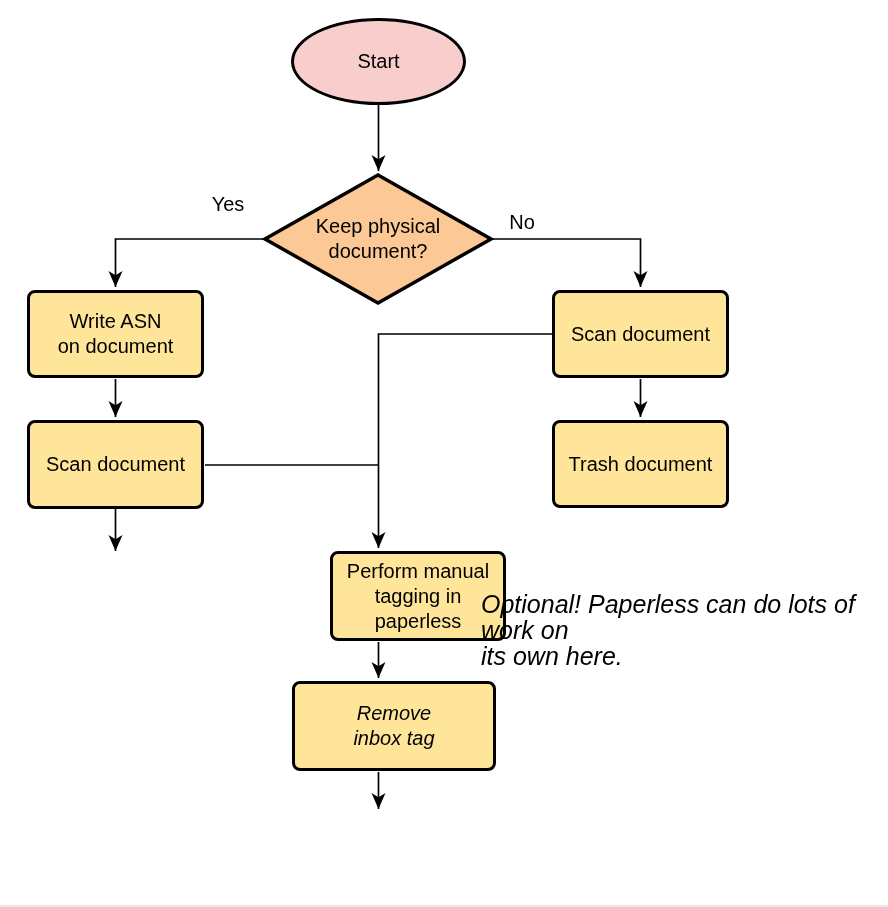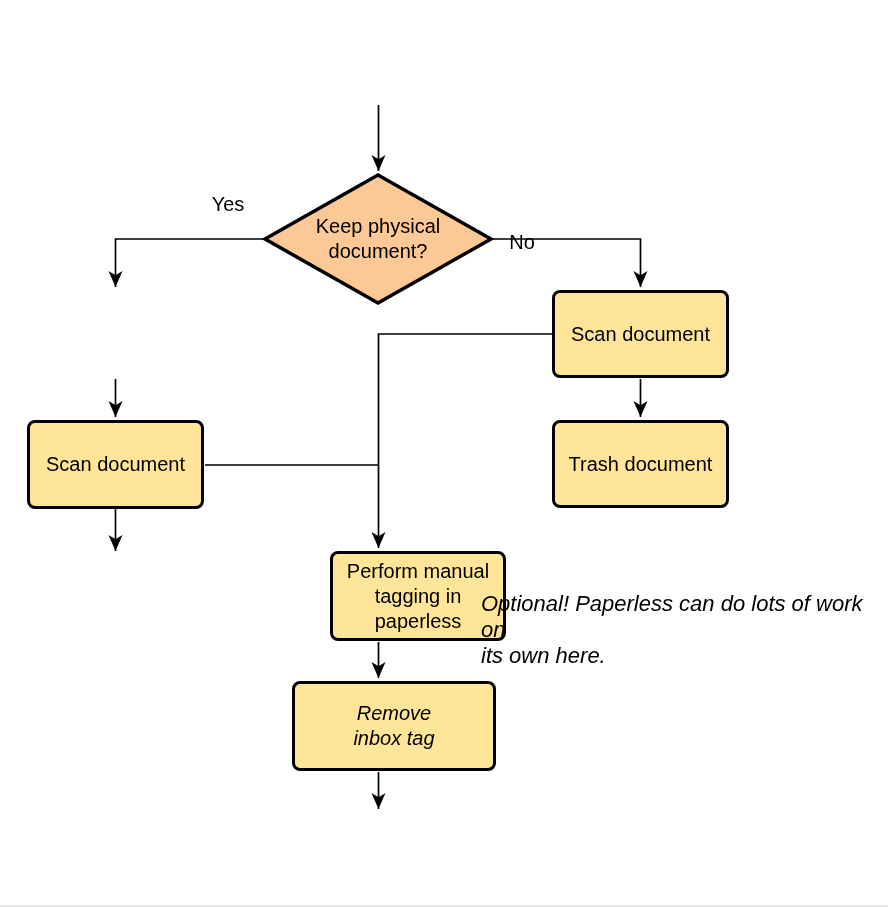--- a/index.html
+++ b/index.html
@@ -54,21 +54,21 @@
   }
   .edge-label {
     position: absolute;
     text-align: center;
     font-size: 20px;
     line-height: 24px;
     color: #000000;
   }
   .annotation {
     position: absolute;
-    font-size: 22px;
+    font-size: 25px;
     font-style: italic;
     line-height: 26px;
     color: #000000;
     white-space: pre-line;
   }
   .bottom-edge {
     position: absolute;
     left: 0;
     bottom: 0;
     width: 888px;
@@ -100,28 +100,31 @@
     <path class="edge" d="M490,239 L640.5,239 L640.5,287" marker-end="url(#arrow)"></path>
     <path class="edge" d="M115.5,379 L115.5,417" marker-end="url(#arrow)"></path>
     <path class="edge" d="M115.5,509 L115.5,551" marker-end="url(#arrow)"></path>
     <path class="edge" d="M640.5,379 L640.5,417" marker-end="url(#arrow)"></path>
     <path class="edge" d="M552,334 L378.5,334 L378.5,548" marker-end="url(#arrow)"></path>
     <path class="edge" d="M205,465 L378,465"></path>
     <path class="edge" d="M378.5,642 L378.5,678" marker-end="url(#arrow)"></path>
     <path class="edge" d="M378.5,772 L378.5,809" marker-end="url(#arrow)"></path>
   </svg>
 
+  <div class="node terminator" style="left:291px; top:18px; width:175px; height:87px;">Start</div>
 
   <div class="decision-label" style="left:268px; top:214px; width:220px;">Keep physical
 document?</div>
 
   <div class="edge-label" style="left:205px; top:192px; width:46px;">Yes</div>
 
-  <div class="edge-label" style="left:499px; top:210px; width:46px;margin-top:20px;">No</div>
+  <div class="edge-label" style="left:499px; top:210px; width:46px;">No</div>
 
+  <div class="node process" style="left:27px; top:290px; width:177px; height:88px;">Write ASN
+on document</div>
 
   <div class="node process" style="left:27px; top:420px; width:177px; height:89px;">Scan document</div>
 
 
   <div class="node process" style="left:552px; top:290px; width:177px; height:88px;">Scan document</div>
 
   <div class="node process" style="left:552px; top:420px; width:177px; height:88px;">Trash document</div>
 
   <div class="node process" style="left:290px; top:551px; width:176px; height:90px;margin-left:40px;">Perform manual
 tagging in

